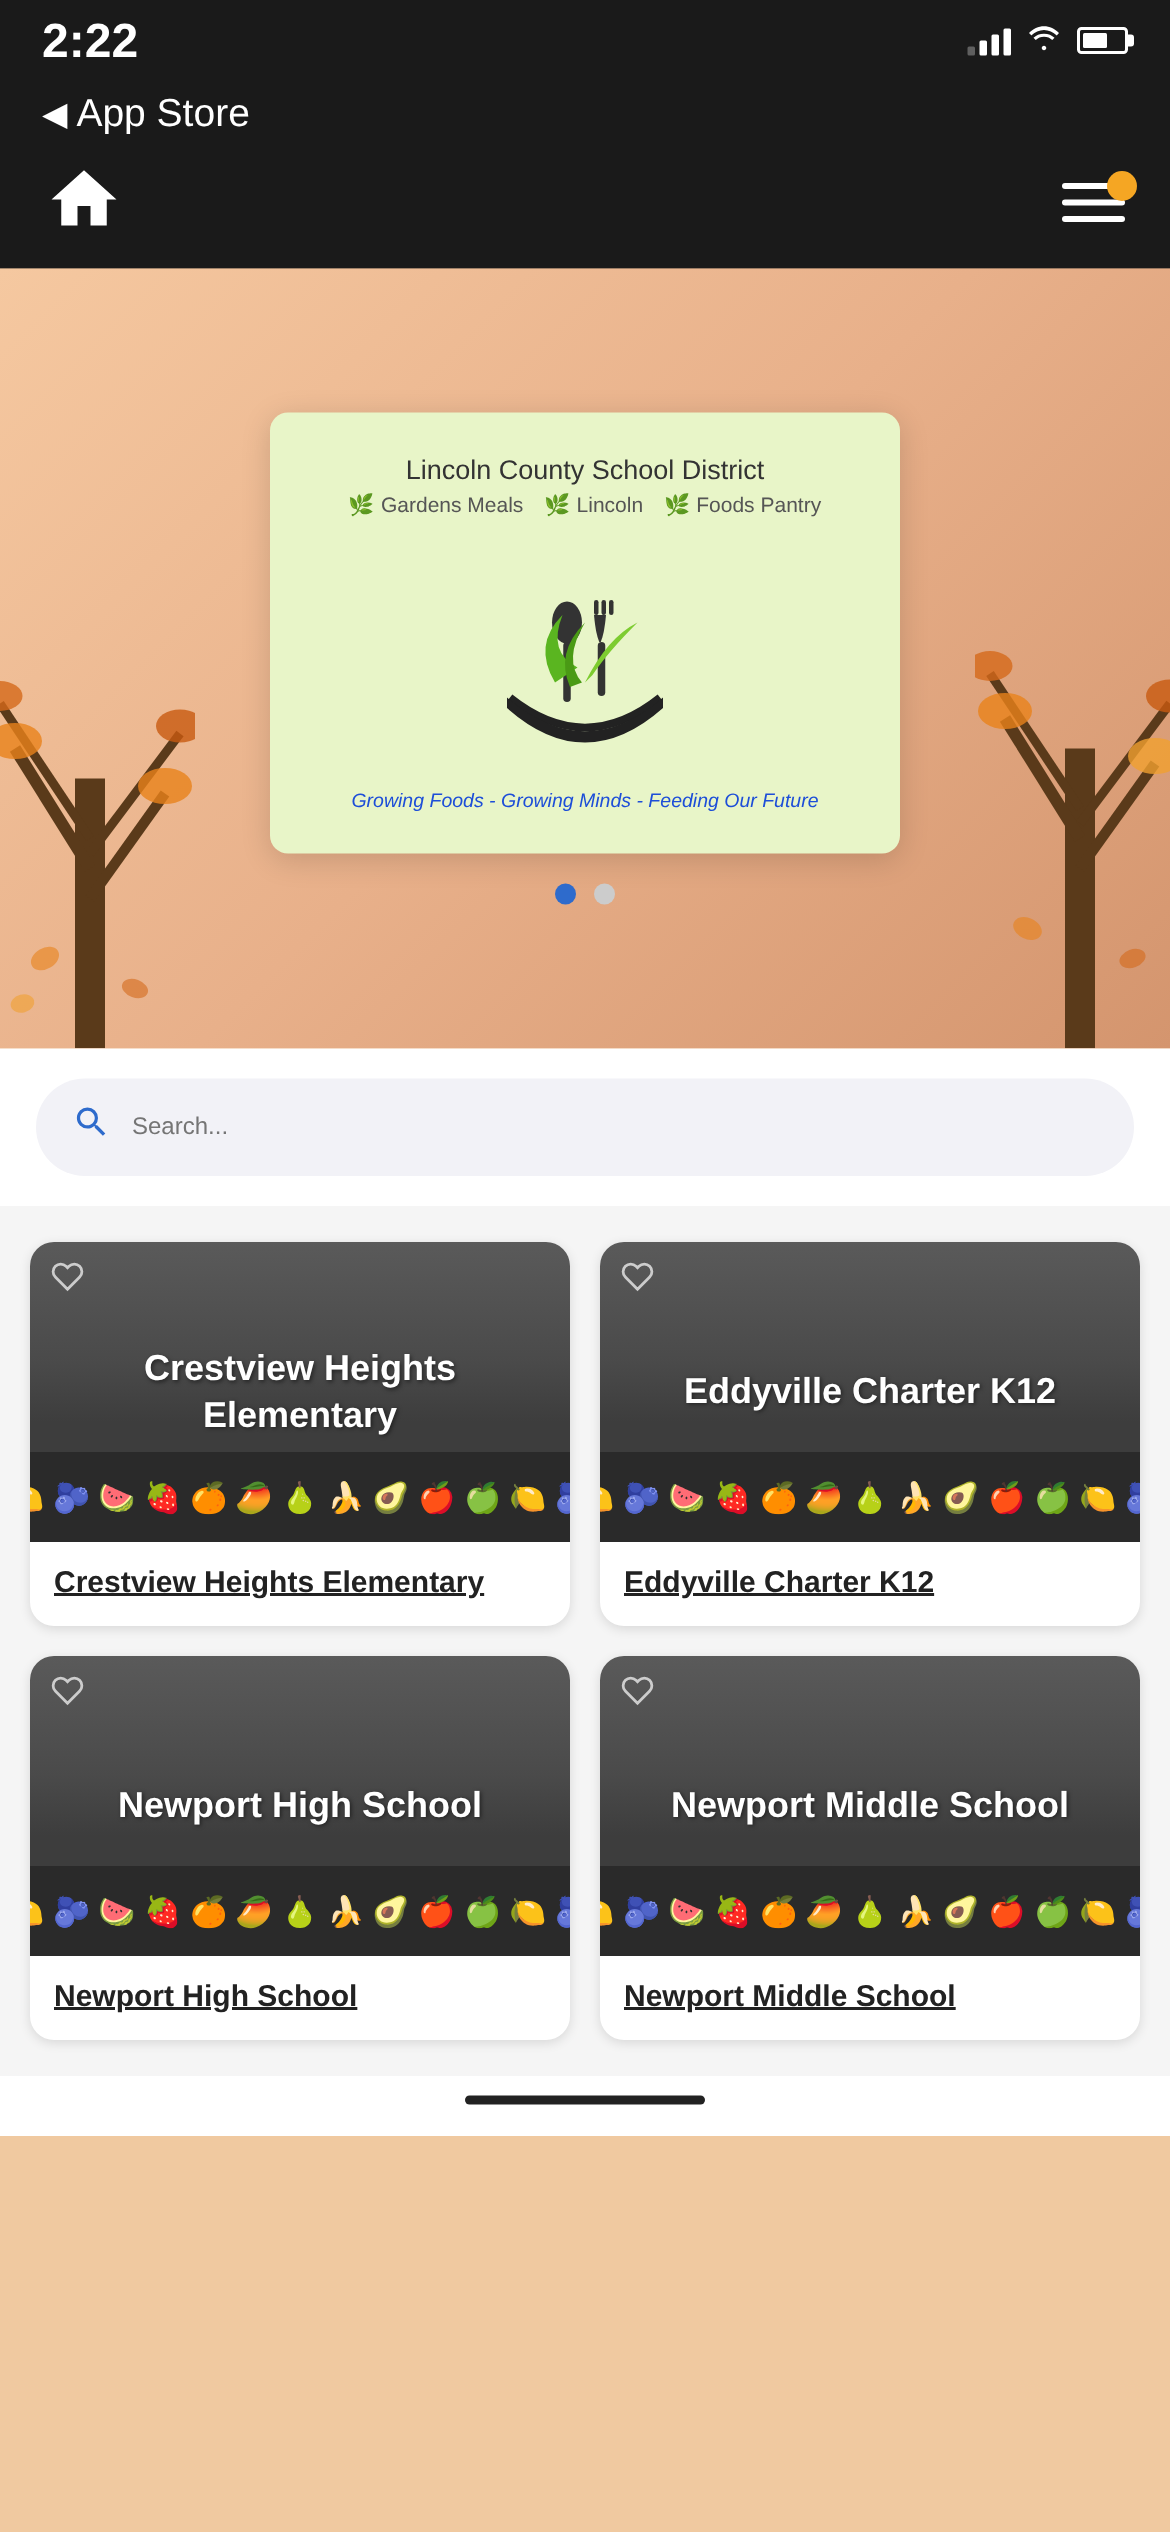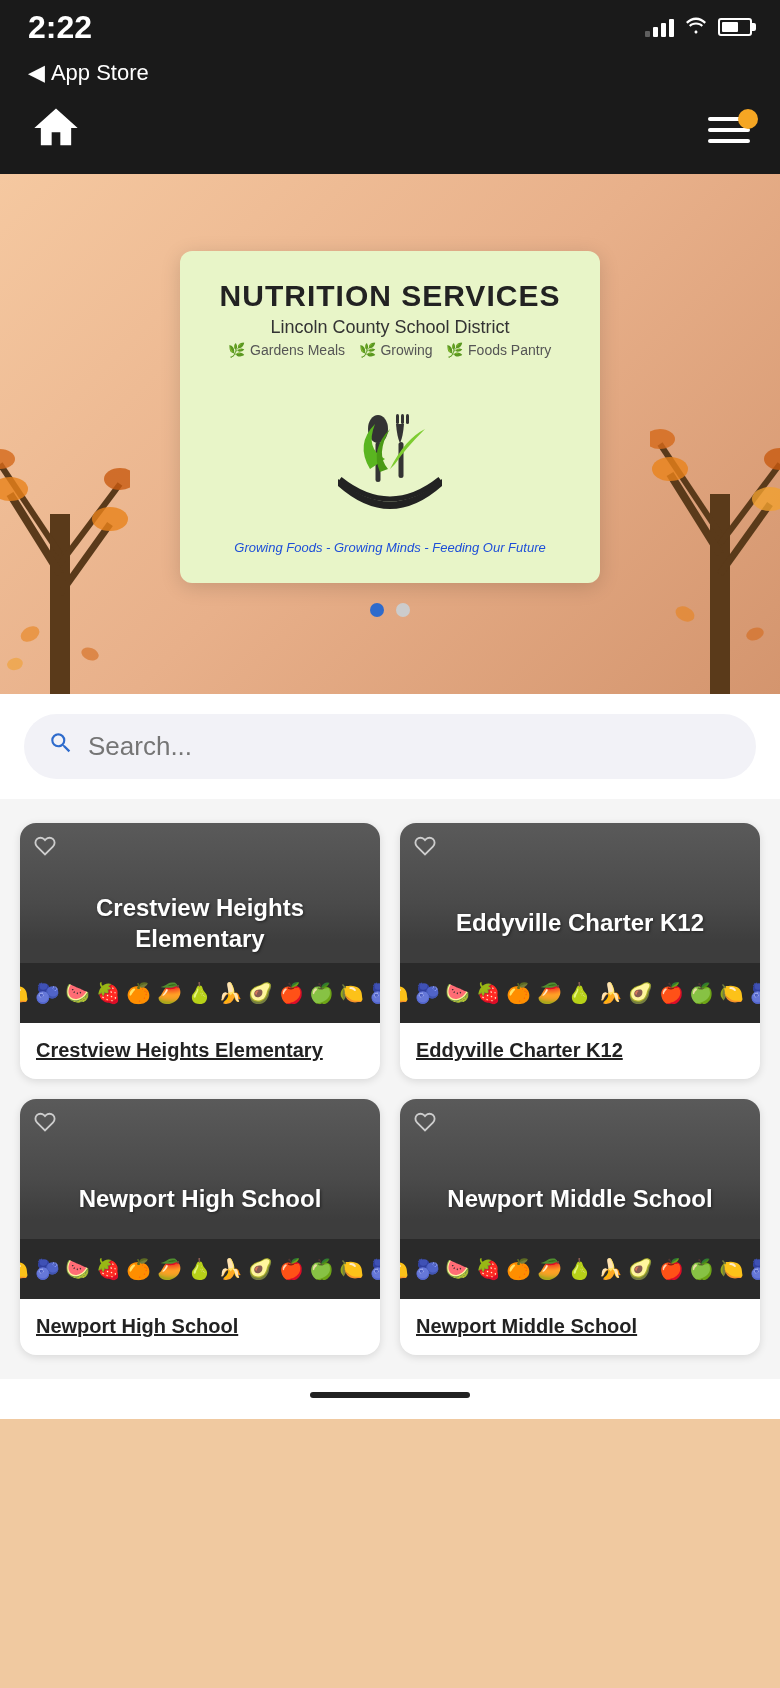--- a/index.html
+++ b/index.html
@@ -209,21 +209,21 @@
       padding: 16px 24px;
       gap: 14px;
     }
     .search-icon-svg {
       color: #2e6bcc;
       font-size: 26px;
     }
     .search-input {
       border: none;
       background: transparent;
-      font-size: 26px;
+      font-size: 16px;
       color: #0f172a;
       flex: 1;
       outline: none;
     }
 
     
     .schools-grid {
       background: #f5f5f5;
       padding: 24px 20px;
       display: grid;
@@ -330,21 +330,21 @@
     </span>
     <div class="battery-icon">
       <div class="battery-fill"></div>
     </div>
   </div>
 </div>
 
 <div style="background:#1a1a1a; position:relative;">
   <div style="padding: 6px 28px 0; display:flex; align-items:center; gap:6px;">
     <span style="color:white; font-size:22px;">◀</span>
-    <span style="color:white; font-size:22px;">App Store</span>
+    <span style="color:white; font-size:26px;">App Store</span>
   </div>
   <div class="nav-bar">
     <div class="home-icon">
       <svg viewBox="0 0 24 24" fill="white" width="48" height="48">
         <path d="M10 20v-6h4v6h5v-8h3L12 3 2 12h3v8z"></path>
       </svg>
     </div>
     <div class="menu-btn">
       <div class="menu-dot"></div>
       <div class="menu-line"></div>
@@ -382,30 +382,29 @@
     <line x1="70" y1="230" x2="130" y2="150" stroke="#5a3a1a" stroke-width="6"></line>
     <ellipse cx="20" cy="155" rx="18" ry="12" fill="#e8821a" opacity="0.8"></ellipse>
     <ellipse cx="10" cy="125" rx="15" ry="10" fill="#d4691a" opacity="0.8"></ellipse>
     <ellipse cx="120" cy="185" rx="18" ry="12" fill="#f0a030" opacity="0.8"></ellipse>
     <ellipse cx="130" cy="145" rx="16" ry="11" fill="#c85a10" opacity="0.8"></ellipse>
     <ellipse cx="35" cy="300" rx="10" ry="7" fill="#e8821a" opacity="0.6" transform="rotate(25 35 300)"></ellipse>
     <ellipse cx="105" cy="320" rx="9" ry="6" fill="#d4691a" opacity="0.6" transform="rotate(-20 105 320)"></ellipse>
   </svg>
 
   <div class="logo-card">
-    <div class="logo-title">NUTRITION SERVICES</div>
     <div class="logo-subtitle">Lincoln County School District</div>
     <div class="logo-tagline">
       <span>
         <span style="color:#4a8a20;">🌿</span>
         <span>Gardens Meals</span>
       </span>
       <span>
         <span style="color:#4a8a20;">🌿</span>
-        <span>Growing</span>
+        <span>Lincoln</span>
       </span>
       <span>
         <span style="color:#4a8a20;">🌿</span>
         <span>Foods Pantry</span>
       </span>
     </div>
 
     <div class="logo-graphic">
       <svg viewBox="0 0 160 160" xmlns="http://www.w3.org/2000/svg">
 

